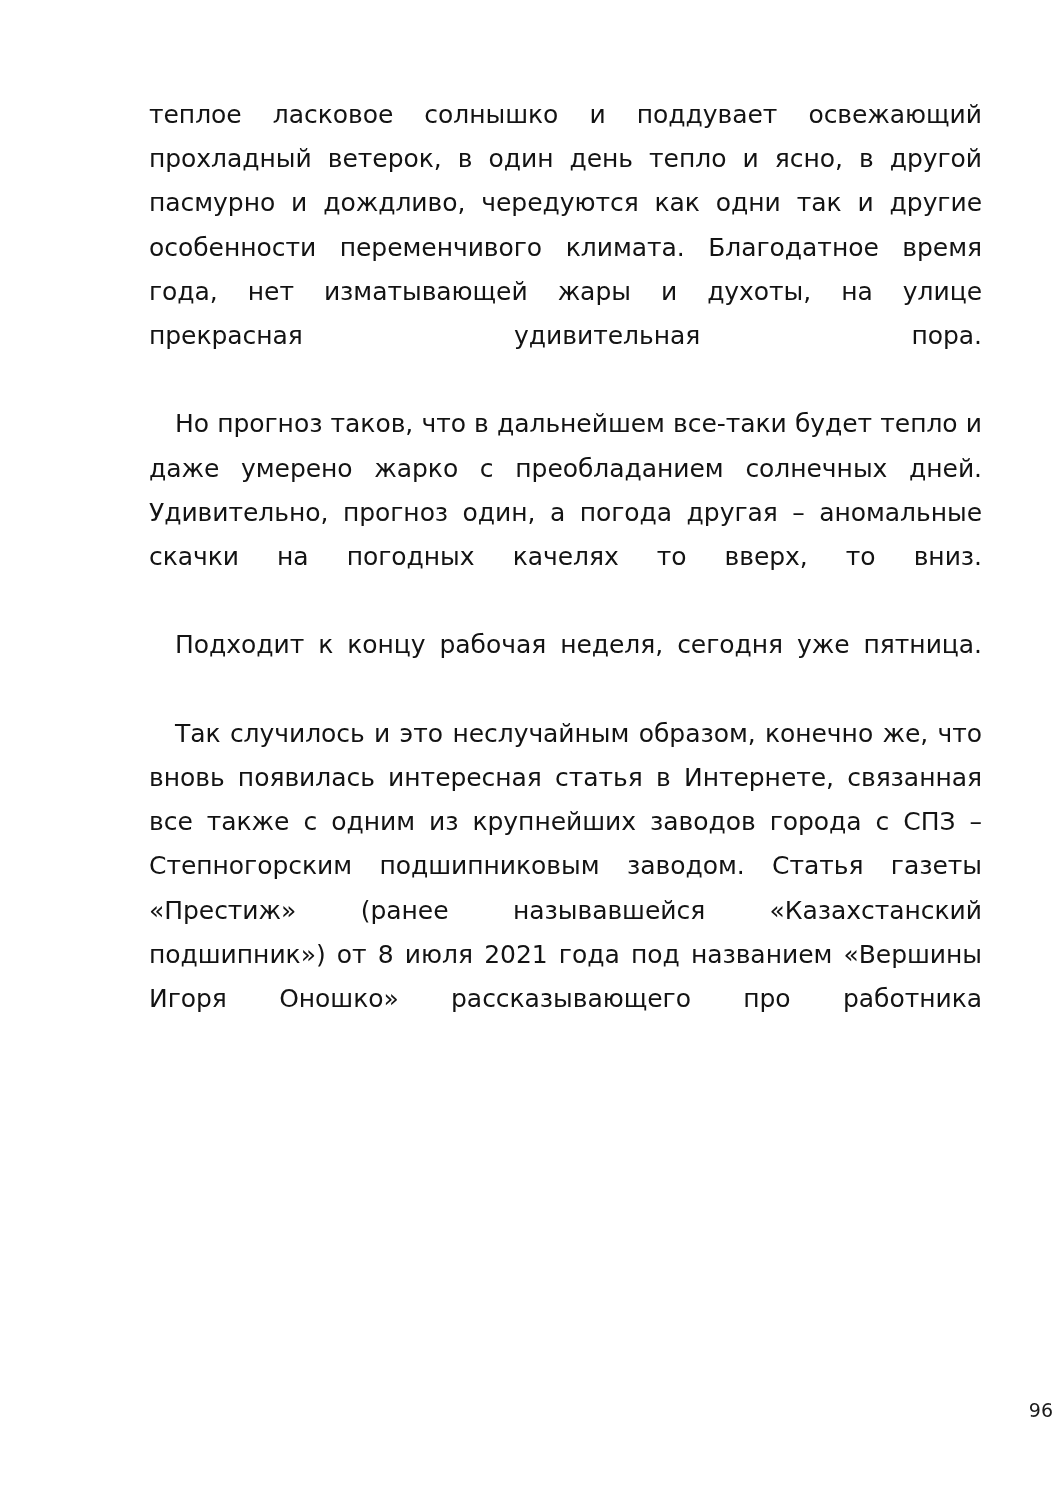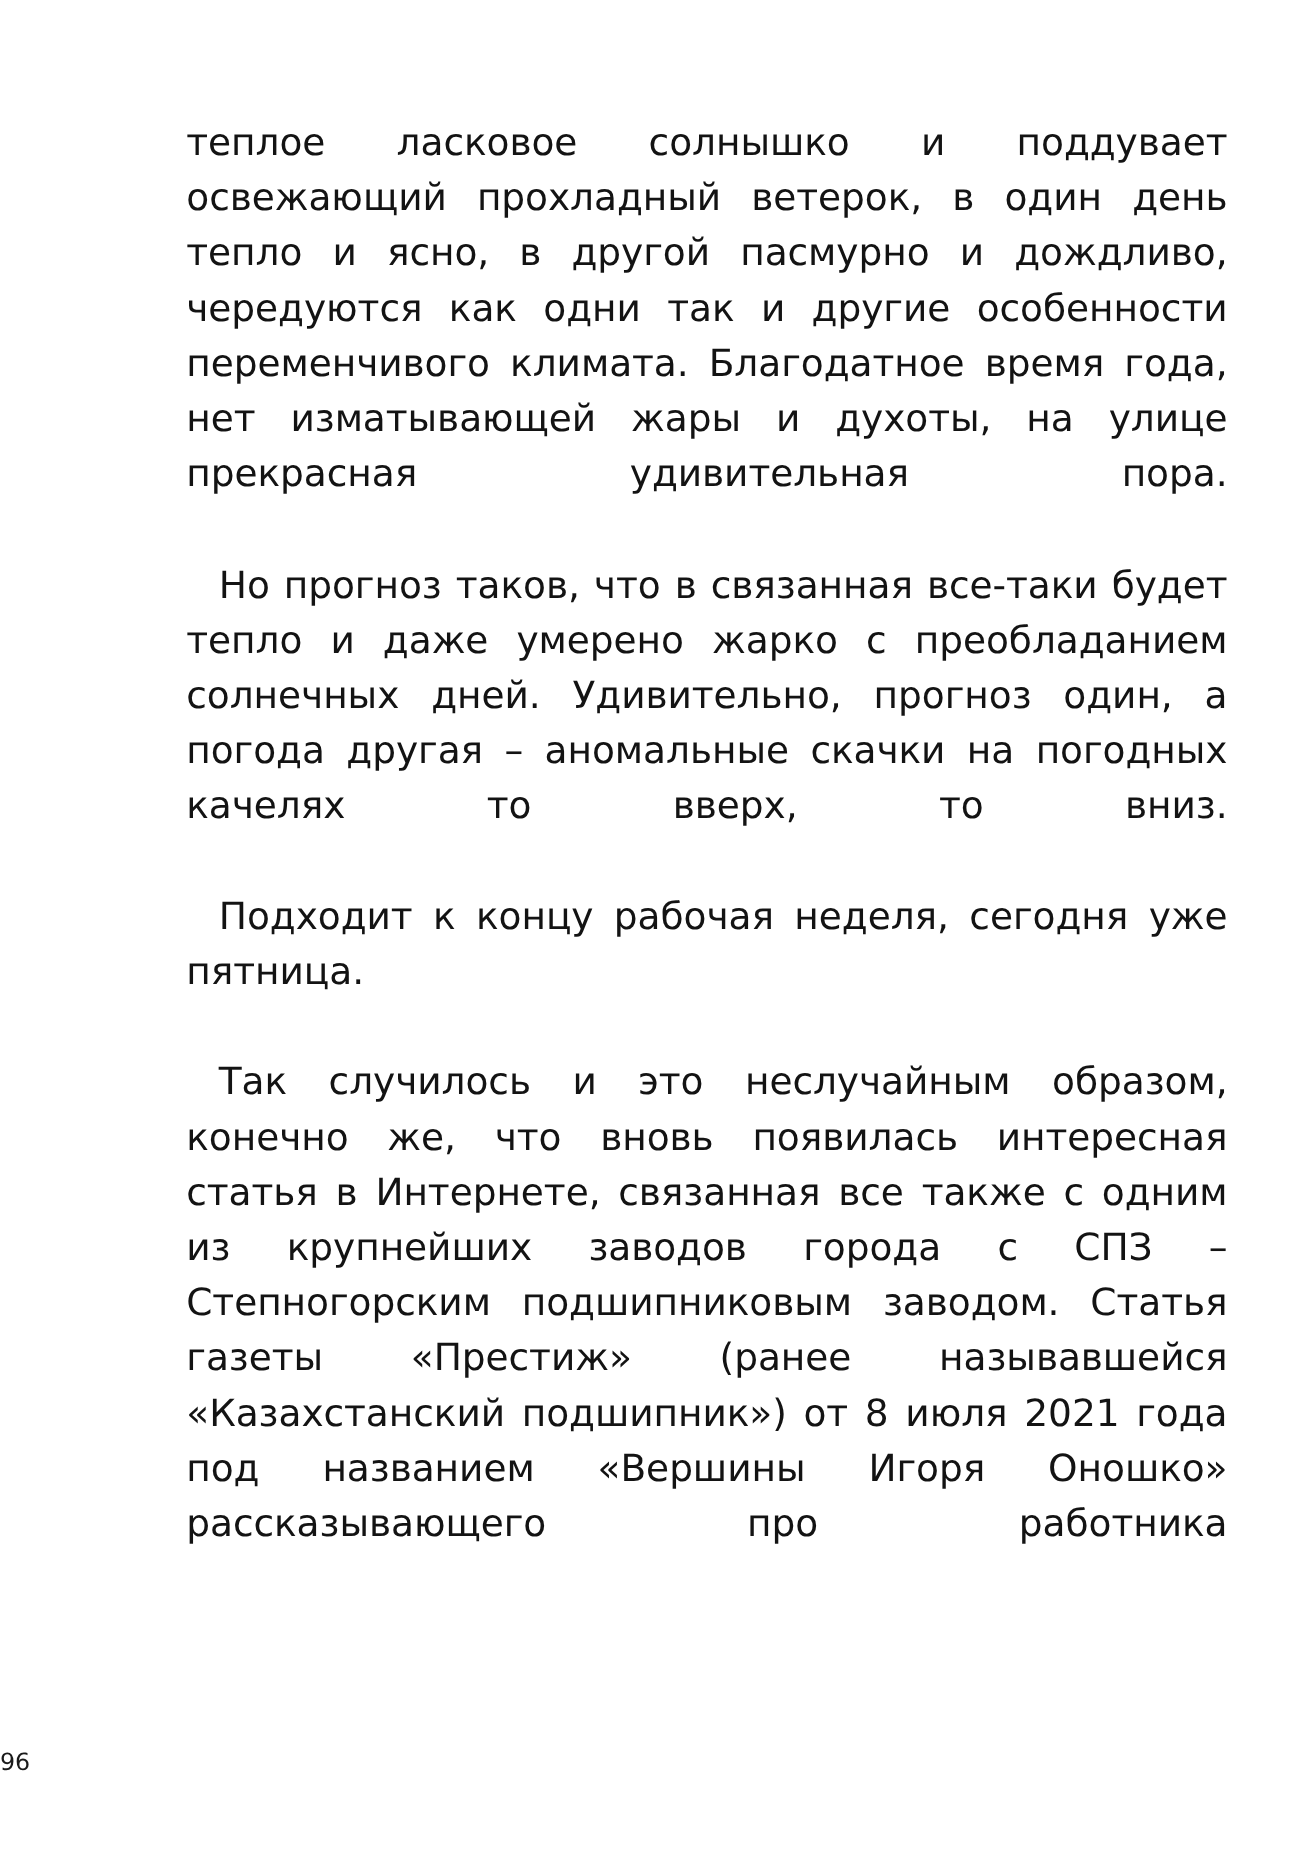--- a/index.html
+++ b/index.html
@@ -26,21 +26,21 @@
     position: absolute;
     left: 149px;
     top: 93px;
     width: 833px;
   }
 
   .para {
     margin: 0;
     padding: 0;
     color: #131313;
-    font-size: 30px;
+    font-size: 25px;
     line-height: 44.2px;
     text-align: justify;
     text-justify: inter-word;
     text-indent: 26px;
     font-weight: 400;
     letter-spacing: -0.05px;
     word-spacing: 0px;
     -webkit-font-smoothing: antialiased;
   }
 
@@ -53,38 +53,38 @@
     content: "";
     display: inline-block;
     width: 100%;
   }
 
   .page-number {
     position: absolute;
     left: 0;
     right: 0;
     top: 1398px;
-    text-align: left;
+    text-align: right;
     color: #1a1a1a;
     font-size: 19px;
     line-height: 24px;
     font-family: "DejaVu Sans", "Liberation Sans", sans-serif;
   }
 </style>
 </head>
 <body>
 
 <div class="page">
 
   <div class="text-column">
 
     <p class="para no-indent">теплое ласковое солнышко и поддувает освежающий прохладный ветерок, в один день тепло и ясно, в другой пасмурно и дождливо, чередуются как одни так и другие особенности переменчивого климата. Благодатное время года, нет изматывающей жары и духоты, на улице прекрасная удивительная пора.</p>
 
 
-    <p class="para">Но прогноз таков, что в связанная все-таки будет тепло и даже умерено жарко с преобладанием солнечных дней. Удивительно, прогноз один, а погода другая – аномальные скачки на погодных качелях то вверх, то вниз.</p>
+    <p class="para">Но прогноз таков, что в дальнейшем все-таки будет тепло и даже умерено жарко с преобладанием солнечных дней. Удивительно, прогноз один, а погода другая – аномальные скачки на погодных качелях то вверх, то вниз.</p>
 
     <p class="para">Подходит к концу рабочая неделя, сегодня уже пятница.</p>
 
 
     <p class="para">Так случилось и это неслучайным образом, конечно же, что вновь появилась интересная статья в Интернете, связанная все также с одним из крупнейших заводов города с СПЗ – Степногорским подшипниковым заводом. Статья газеты «Престиж» (ранее называвшейся «Казахстанский подшипник») от 8 июля 2021 года под названием «Вершины Игоря Оношко» рассказывающего про работника</p>
 
   </div>
 
   <div class="page-number">96</div>
 

